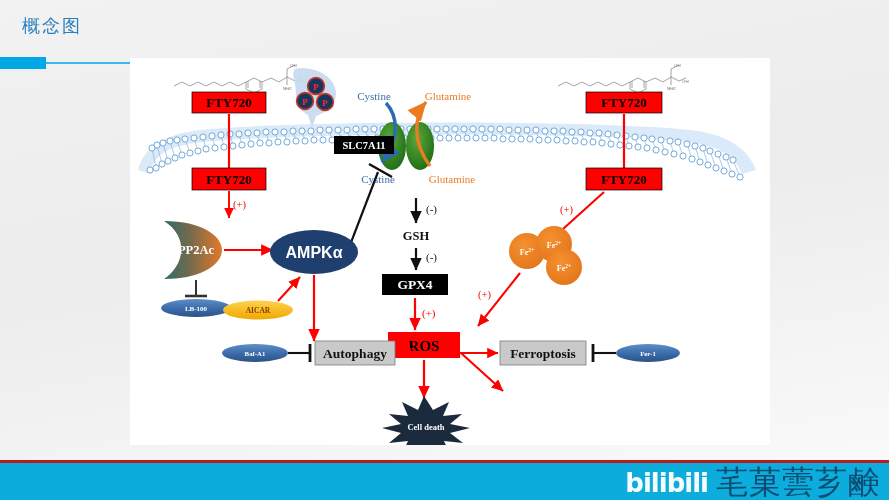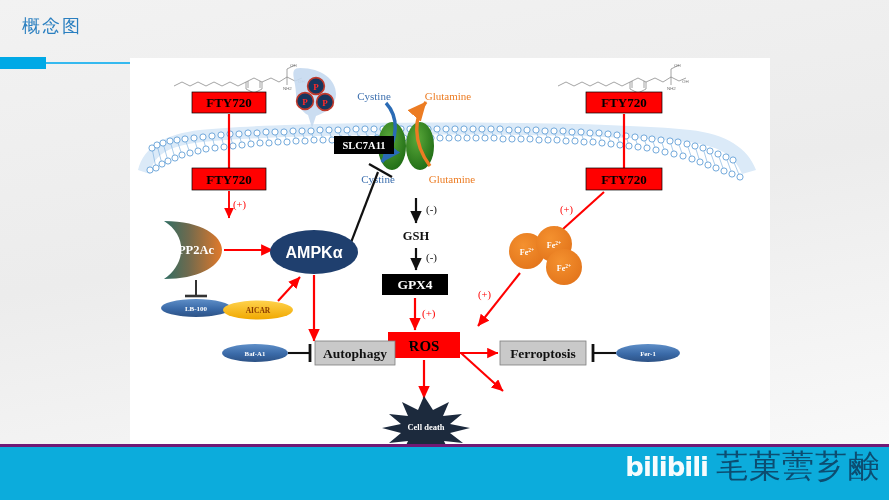--- a/index.html
+++ b/index.html
@@ -37,23 +37,23 @@
     position: absolute;
     left: 130px; top: 58px;
     width: 640px; height: 387px;
     background: #ffffff;
   }
   #diagram-svg { display: block; }
   
   #bottom-bar {
     position: absolute;
     left: 0; bottom: 0;
-    width: 889px; height: 56px;
+    width: 889px; height: 40px;
     background: #0cacdc;
-    border-top: 3px solid #701a75;
+    border-top: 3px solid #b91c1c;
   }
   #watermark {
     position: absolute;
     right: 8px; top: 0;
     height: 40px;
     display: flex;
     align-items: center;
     gap: 8px;
   }
   #bili-logo-text {

